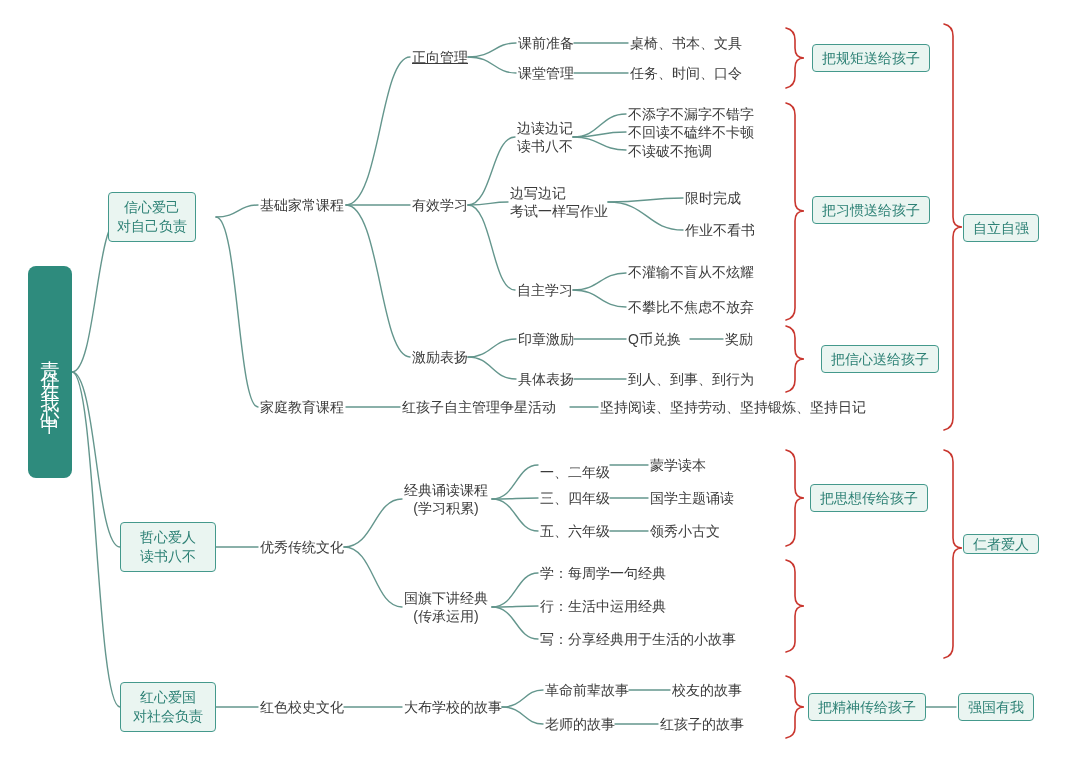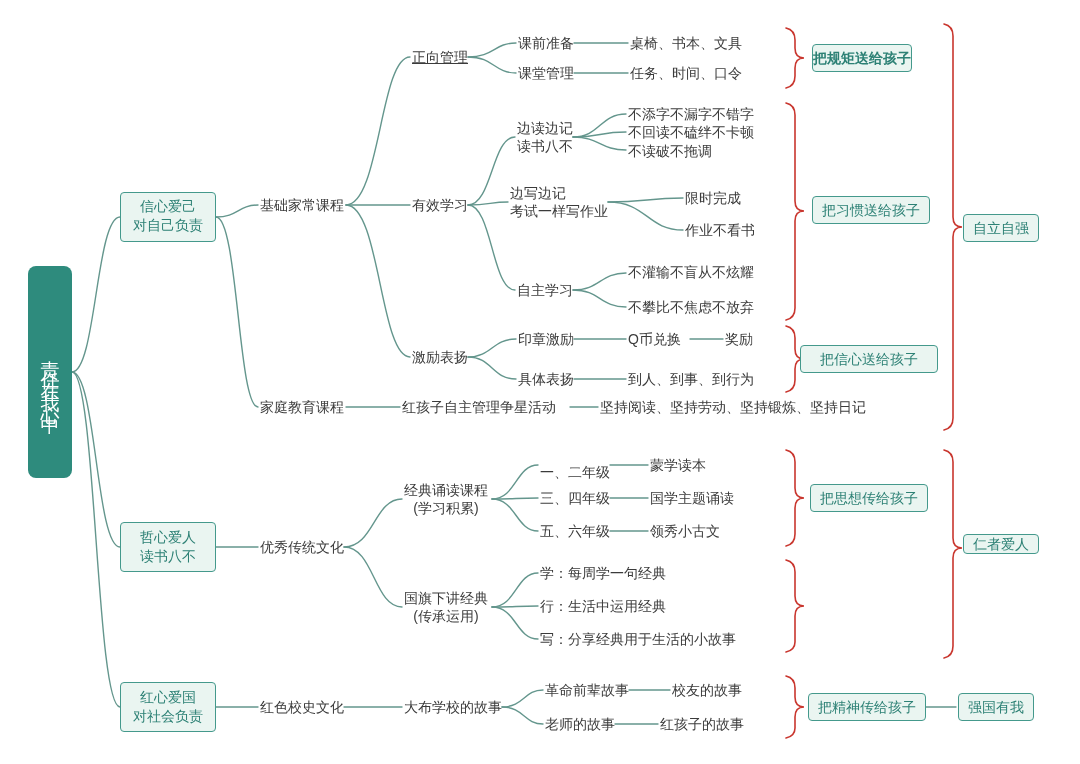--- a/index.html
+++ b/index.html
@@ -81,40 +81,40 @@
       <path d="M786,676 Q795,678 795,688 L795,697 Q795,707 804,707 Q795,707 795,717 L795,728 Q795,736 786,738"></path>
       <path d="M944,24 Q953,26 953,36 L953,217 Q953,227 962,227 Q953,227 953,237 L953,418 Q953,428 944,430"></path>
       <path d="M944,450 Q953,452 953,462 L953,538 Q953,548 962,548 Q953,548 953,558 L953,646 Q953,656 944,658"></path>
     </g>
   </svg>
 
   <div class="root">
     <span>责任在我心中</span>
   </div>
 
-  <div class="tbox" style="left:120px;top:192px;width:96px;height:50px;font-family:Liberation Mono, monospace;">
+  <div class="tbox" style="left:108px;top:192px;width:88px;height:50px;">
     <div>信心爱己</div>
     <div>对自己负责</div>
   </div>
   <div class="tbox" style="left:120px;top:522px;width:96px;height:50px;">
     <div>哲心爱人</div>
     <div>读书八不</div>
   </div>
   <div class="tbox" style="left:120px;top:682px;width:96px;height:50px;">
     <div>红心爱国</div>
     <div>对社会负责</div>
   </div>
 
   <div class="plain" style="left:260px;top:196px;">基础家常课程</div>
   <div class="plain" style="left:412px;top:48px;text-decoration:underline;">正向管理</div>
   <div class="plain" style="left:518px;top:34px;">课前准备</div>
   <div class="plain" style="left:630px;top:34px;">桌椅、书本、文具</div>
   <div class="plain" style="left:518px;top:64px;">课堂管理</div>
   <div class="plain" style="left:630px;top:64px;">任务、时间、口令</div>
-  <div class="tbox" style="left:812px;top:44px;width:100px;height:28px;font-weight:bold;">把规矩送给孩子</div>
+  <div class="tbox" style="left:812px;top:44px;width:118px;height:28px;">把规矩送给孩子</div>
 
   <div class="plain" style="left:412px;top:196px;">有效学习</div>
   <div class="plain" style="left:517px;top:119px;">
     <div>边读边记</div>
     <div>读书八不</div>
   </div>
   <div class="plain" style="left:628px;top:105px;">不添字不漏字不错字</div>
   <div class="plain" style="left:628px;top:123px;">不回读不磕绊不卡顿</div>
   <div class="plain" style="left:628px;top:142px;">不读破不拖调</div>
   <div class="plain" style="left:510px;top:184px;">
@@ -127,21 +127,21 @@
   <div class="plain" style="left:628px;top:264px;font-family:Liberation Mono, monospace;">不灌输不盲从不炫耀</div>
   <div class="plain" style="left:628px;top:298px;">不攀比不焦虑不放弃</div>
   <div class="tbox" style="left:812px;top:196px;width:118px;height:28px;">把习惯送给孩子</div>
 
   <div class="plain" style="left:412px;top:348px;">激励表扬</div>
   <div class="plain" style="left:518px;top:330px;">印章激励</div>
   <div class="plain" style="left:628px;top:330px;">Q币兑换</div>
   <div class="plain" style="left:725px;top:330px;">奖励</div>
   <div class="plain" style="left:518px;top:370px;">具体表扬</div>
   <div class="plain" style="left:628px;top:370px;">到人、到事、到行为</div>
-  <div class="tbox" style="left:800px;top:345px;width:138px;height:28px;">把信心送给孩子</div>
+  <div class="tbox" style="left:821px;top:345px;width:118px;height:28px;">把信心送给孩子</div>
 
   <div class="plain" style="left:260px;top:398px;">家庭教育课程</div>
   <div class="plain" style="left:402px;top:398px;">红孩子自主管理争星活动</div>
   <div class="plain" style="left:600px;top:398px;">坚持阅读、坚持劳动、坚持锻炼、坚持日记</div>
   <div class="tbox" style="left:963px;top:214px;width:76px;height:28px;">自立自强</div>
 
   <div class="plain" style="left:260px;top:538px;">优秀传统文化</div>
   <div class="plain ctr" style="left:404px;top:481px;">
     <div>经典诵读课程</div>
     <div>(学习积累)</div>

